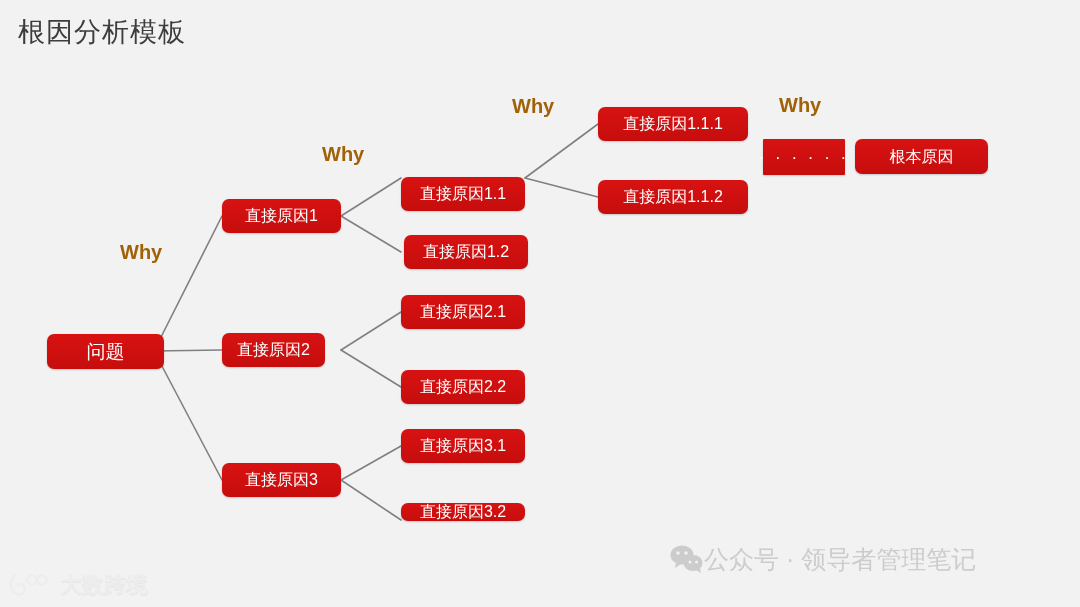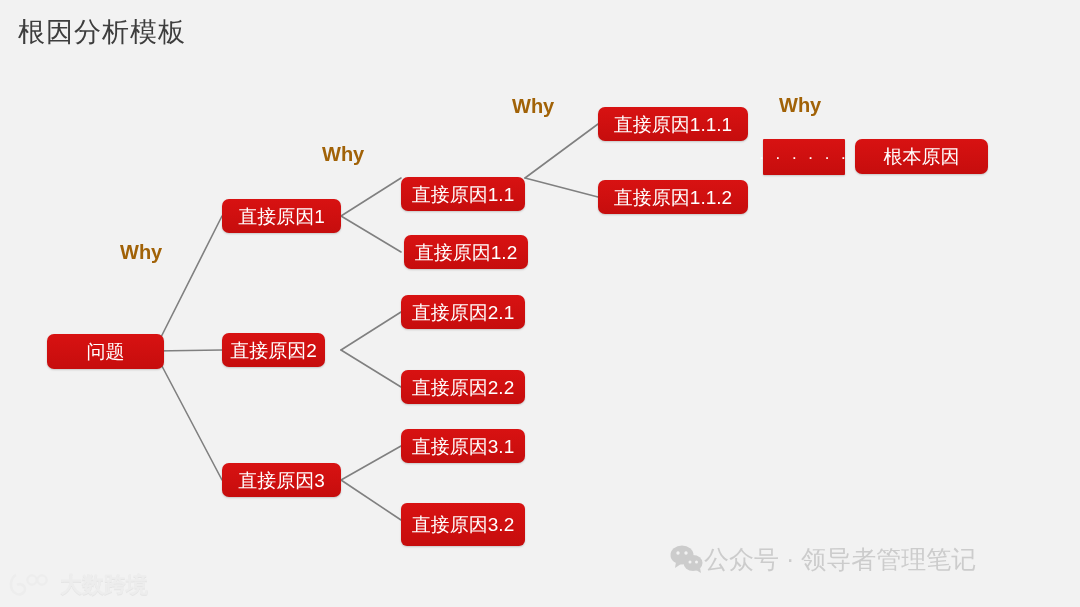--- a/index.html
+++ b/index.html
@@ -41,21 +41,21 @@
   }
   .node {
     position: absolute;
     background: #d40f0f;
     background-image: linear-gradient(180deg, #d81212 0%, #c60d0d 100%);
     color: #ffffff;
     border-radius: 7px;
     display: flex;
     align-items: center;
     justify-content: center;
-    font-size: 19px;
+    font-size: 16px;
     line-height: 1;
     white-space: nowrap;
     box-shadow: 0 1px 2px rgba(0,0,0,0.18);
     box-sizing: border-box;
   }
   .node.square {
     border-radius: 1px;
     letter-spacing: 3px;
     font-size: 17px;
   }
@@ -127,21 +127,21 @@
 
   <div class="node root" style="left: 37px; top: 334px; width: 117px; height: 35px; margin-left: 10px;">问题</div>
   <div class="node" style="left: 222px; top: 199px; width: 119px; height: 34px;">直接原因1</div>
   <div class="node" style="left: 222px; top: 333px; width: 103px; height: 34px;">直接原因2</div>
   <div class="node" style="left: 222px; top: 463px; width: 119px; height: 34px;">直接原因3</div>
   <div class="node" style="left: 401px; top: 161px; width: 124px; height: 34px; margin-top: 16px;">直接原因1.1</div>
   <div class="node" style="left: 404px; top: 235px; width: 124px; height: 34px;">直接原因1.2</div>
   <div class="node" style="left: 401px; top: 295px; width: 124px; height: 34px;">直接原因2.1</div>
   <div class="node" style="left: 401px; top: 370px; width: 124px; height: 34px;">直接原因2.2</div>
   <div class="node" style="left: 401px; top: 429px; width: 124px; height: 34px;">直接原因3.1</div>
-  <div class="node" style="left: 401px; top: 503px; width: 124px; height: 43px; border-radius: 6px;">直接原因3.2</div>
+  <div class="node" style="left: 401px; top: 503px; width: 124px; height: 18px;">直接原因3.2</div>
   <div class="node" style="left: 598px; top: 107px; width: 150px; height: 34px;">直接原因1.1.1</div>
   <div class="node" style="left: 598px; top: 180px; width: 150px; height: 34px;">直接原因1.1.2</div>
   <div class="node square" style="left: 763px; top: 139px; width: 82px; height: 36px;">· · · · · ·</div>
   <div class="node" style="left: 855px; top: 139px; width: 133px; height: 35px;">根本原因</div>
 
   <div class="watermark-wechat" style="left: 670px; top: 544px;">
     <span class="wc-icon">
       <svg viewBox="0 0 34 30" xmlns="http://www.w3.org/2000/svg">
         <ellipse cx="12" cy="11" rx="11.5" ry="9.5" fill="#cccccc"></ellipse>
         <polygon points="6,18 5,24 11,20" fill="#cccccc"></polygon>

